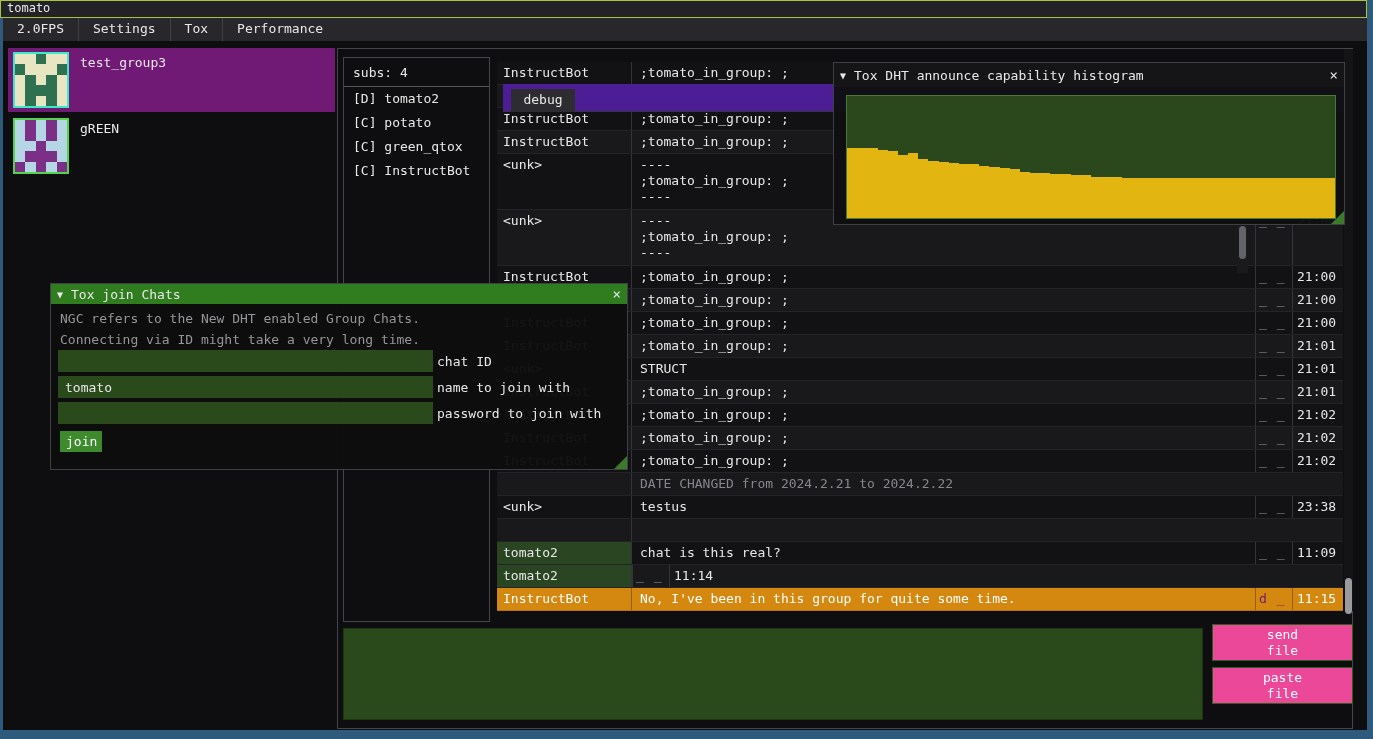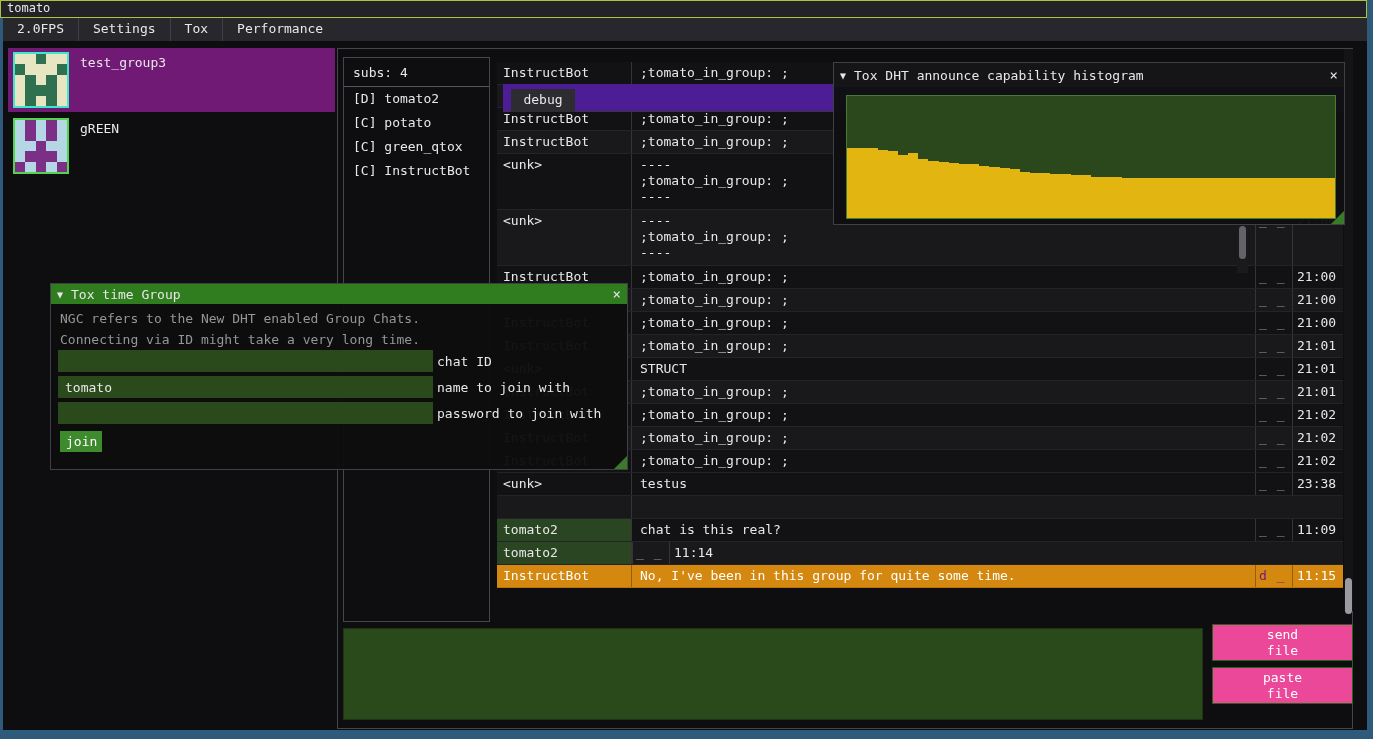--- a/index.html
+++ b/index.html
@@ -256,20 +256,26 @@
         <div class="c-name">InstructBot</div>
         <div class="c-msg"><div>;tomato_in_group: ;</div></div>
         <div class="c-status">_ _</div>
         <div class="c-time">21:02</div>
       </div>
       <div class="mrow msg odd" style="height: 23px;">
         <div class="c-name">InstructBot</div>
         <div class="c-msg"><div>;tomato_in_group: ;</div></div>
         <div class="c-status">_ _</div>
         <div class="c-time">21:02</div>
+      </div>
+      <div class="mrow date even" style="height: 23px;">
+        <div class="c-name"></div>
+        <div class="c-msg"><div>DATE CHANGED from 2024.2.21 to 2024.2.22</div></div>
+        <div class="c-status"></div>
+        <div class="c-time"></div>
       </div>
       <div class="mrow msg odd" style="height: 23px;">
         <div class="c-name">&lt;unk&gt;</div>
         <div class="c-msg"><div>testus</div></div>
         <div class="c-status">_ _</div>
         <div class="c-time">23:38</div>
       </div>
       <div class="mrow date even" style="height: 23px;">
         <div class="c-name"></div>
         <div class="c-status"></div>
@@ -364,21 +370,21 @@
         <div class="bar" style="height: 33%; background: rgb(226, 181, 17);"></div>
         <div class="bar" style="height: 33%; background: rgb(226, 181, 17);"></div>
         <div class="bar" style="height: 33%; background: rgb(226, 181, 17);"></div>
       </div>
     <div class="grip"></div>
   </div>
 
   <div class="abs win win-join">
     <div class="win-title">
       <span class="win-collapse">▼</span>
-      <span>Tox time Group</span>
+      <span>Tox join Chats</span>
       <span class="win-close">×</span>
     </div>
     <div class="join-desc" style="top:48px;">Connecting via ID might take a very long time.</div>
     <div class="join-desc" style="top:27px;">NGC refers to the New DHT enabled Group Chats.</div>
     <div id="joinfields">
         <div class="jfield" style="top: 66px;">
           <input class="jinput" style="">
           <span class="jlabel">chat ID</span>
         </div>
         <div class="jfield" style="top: 92px;">

